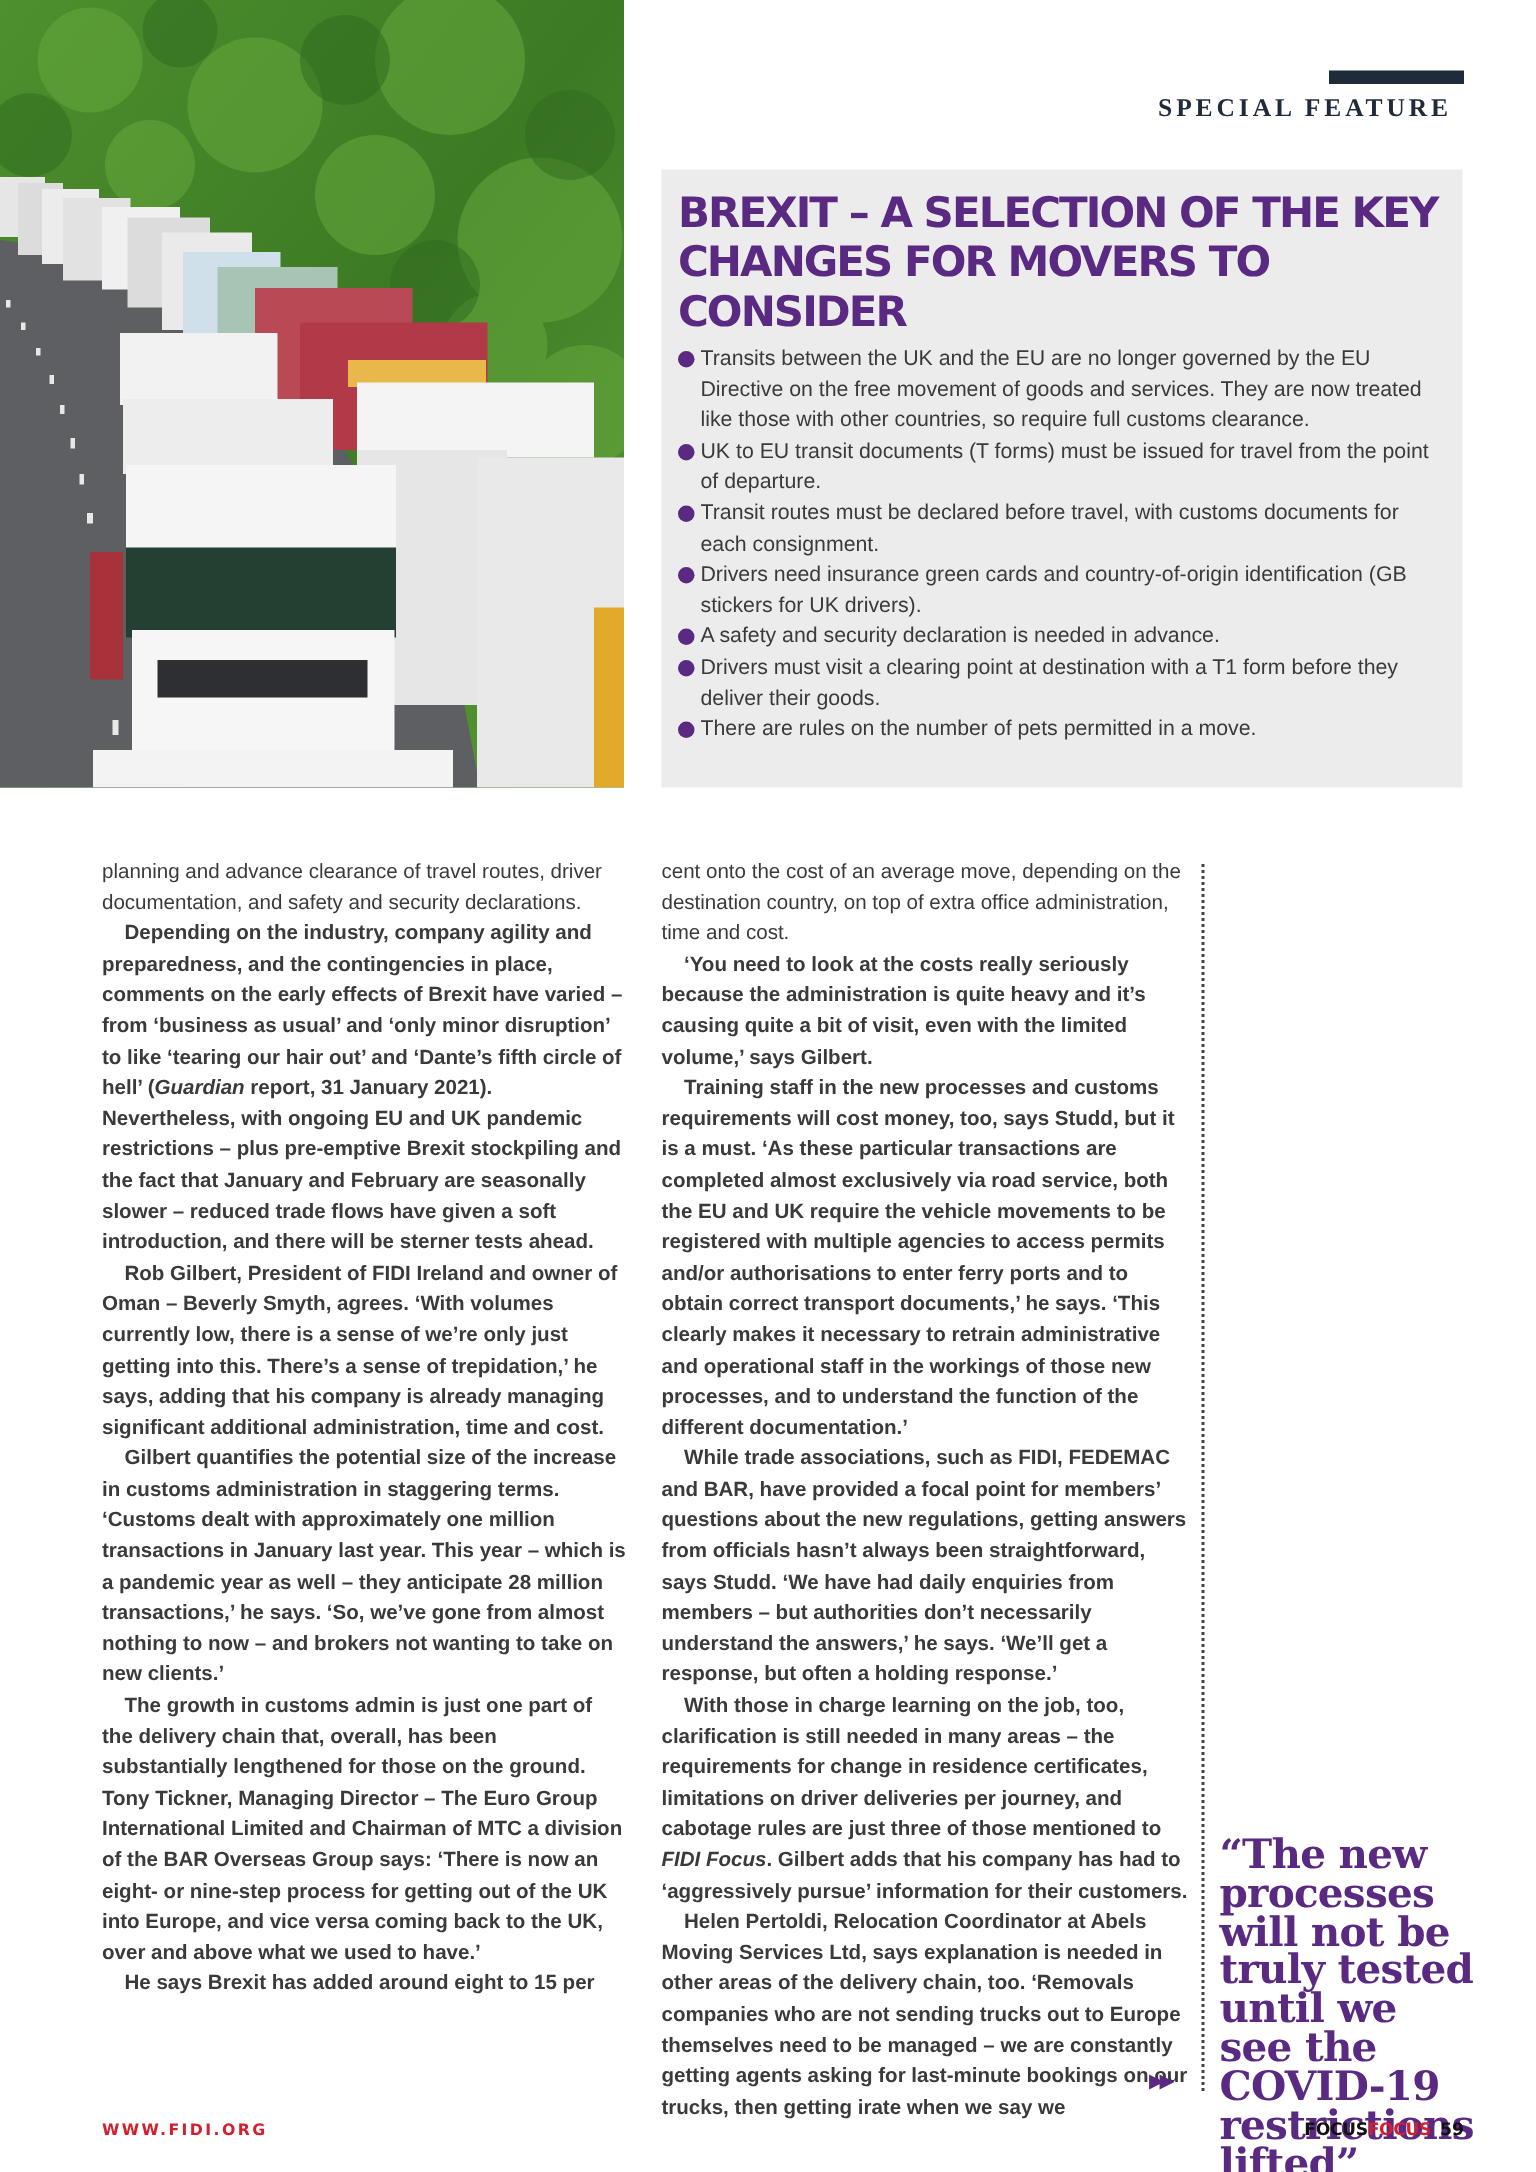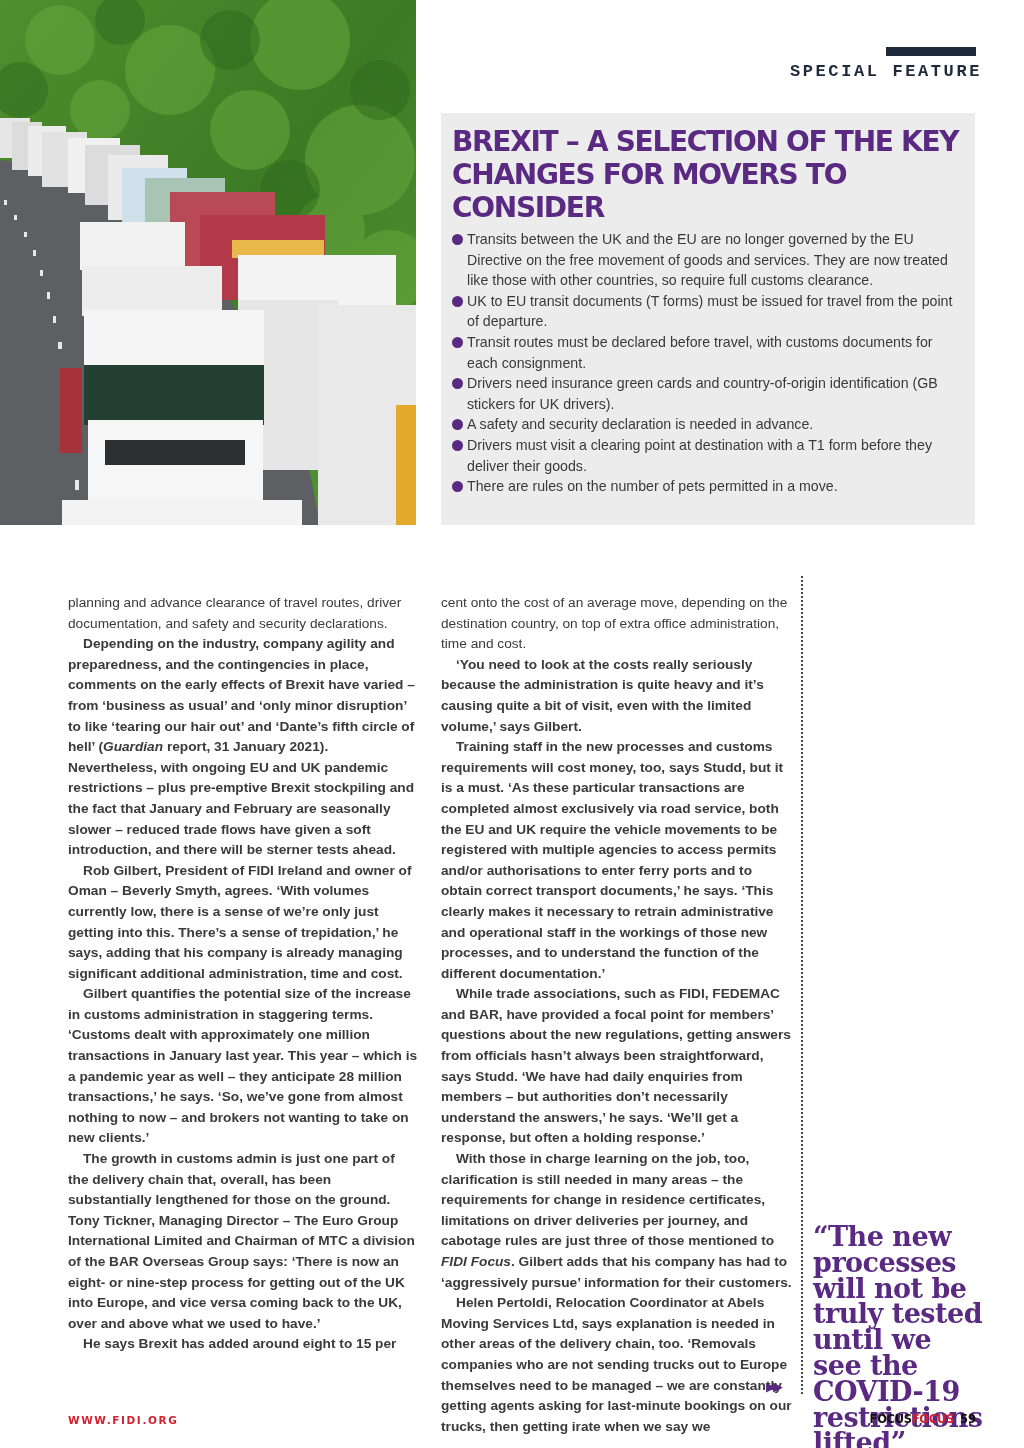--- a/index.html
+++ b/index.html
@@ -5,31 +5,31 @@
   * { margin: 0; padding: 0; box-sizing: border-box; }
   html, body { width: 1024px; height: 1448px; background: #ffffff; overflow: hidden; }
   body { position: relative; font-family: "Liberation Sans", sans-serif; color: #333; }
 
   
   .photo { position: absolute; left: 0; top: 0; width: 416px; height: 525px; overflow: hidden; background: #3f7d28; }
   .photo svg { display: block; }
 
   
   .header-bar { position: absolute; left: 886px; top: 47px; width: 90px; height: 9px; background: #1f2a3a; }
-  .section-label { position: absolute; right: 42px; top: 62px; font-family: Liberation Mono, monospace; font-weight: bold; font-size: 17px; letter-spacing: 2.6px; color: #1f2a3a; }
+  .section-label { position: absolute; right: 56px; top: 62px; font-family: Liberation Serif, serif; font-weight: bold; font-size: 17px; letter-spacing: 2.6px; color: #1f2a3a; }
 
   
   .keybox { position: absolute; left: 441px; top: 113px; width: 534px; height: 412px; background: #ececec; padding: 12px 12px 0 11px; }
   .keybox h1 { font-family: "DejaVu Sans", sans-serif; font-weight: bold; font-size: 28px; line-height: 33px; color: #5a2a82; letter-spacing: -1.3px; text-transform: uppercase; }
   .keybox ul { list-style: none; margin-top: 5px; }
   .keybox li { position: relative; padding-left: 15px; font-size: 14.2px; line-height: 20.6px; color: #3a3a3a; }
   .keybox li .dot { position: absolute; left: 0; top: 5px; width: 11px; height: 11px; border-radius: 50%; background: #5a2a82; }
 
   
-  .col { position: absolute; top: 571px; font-size: 13.7px; line-height: 20.6px; color: #3a3a3a; margin-top: 22px; }
+  .col { position: absolute; top: 571px; font-size: 13.7px; line-height: 20.6px; color: #3a3a3a; }
   .col1 { left: 68px; width: 350px; }
   .col2 { left: 441px; width: 352px; }
   .col p { text-indent: 0; }
   .col p.ind { text-indent: 15px; font-weight: bold; }
   .col em { font-style: italic; }
 
   .divider { position: absolute; left: 801px; top: 576px; width: 0; height: 818px; border-left: 2px dotted #444; }
 
   .continue-icon { position: absolute; left: 766px; top: 1379px; color: #5a2a82; font-size: 13px; letter-spacing: -3px; }
 

